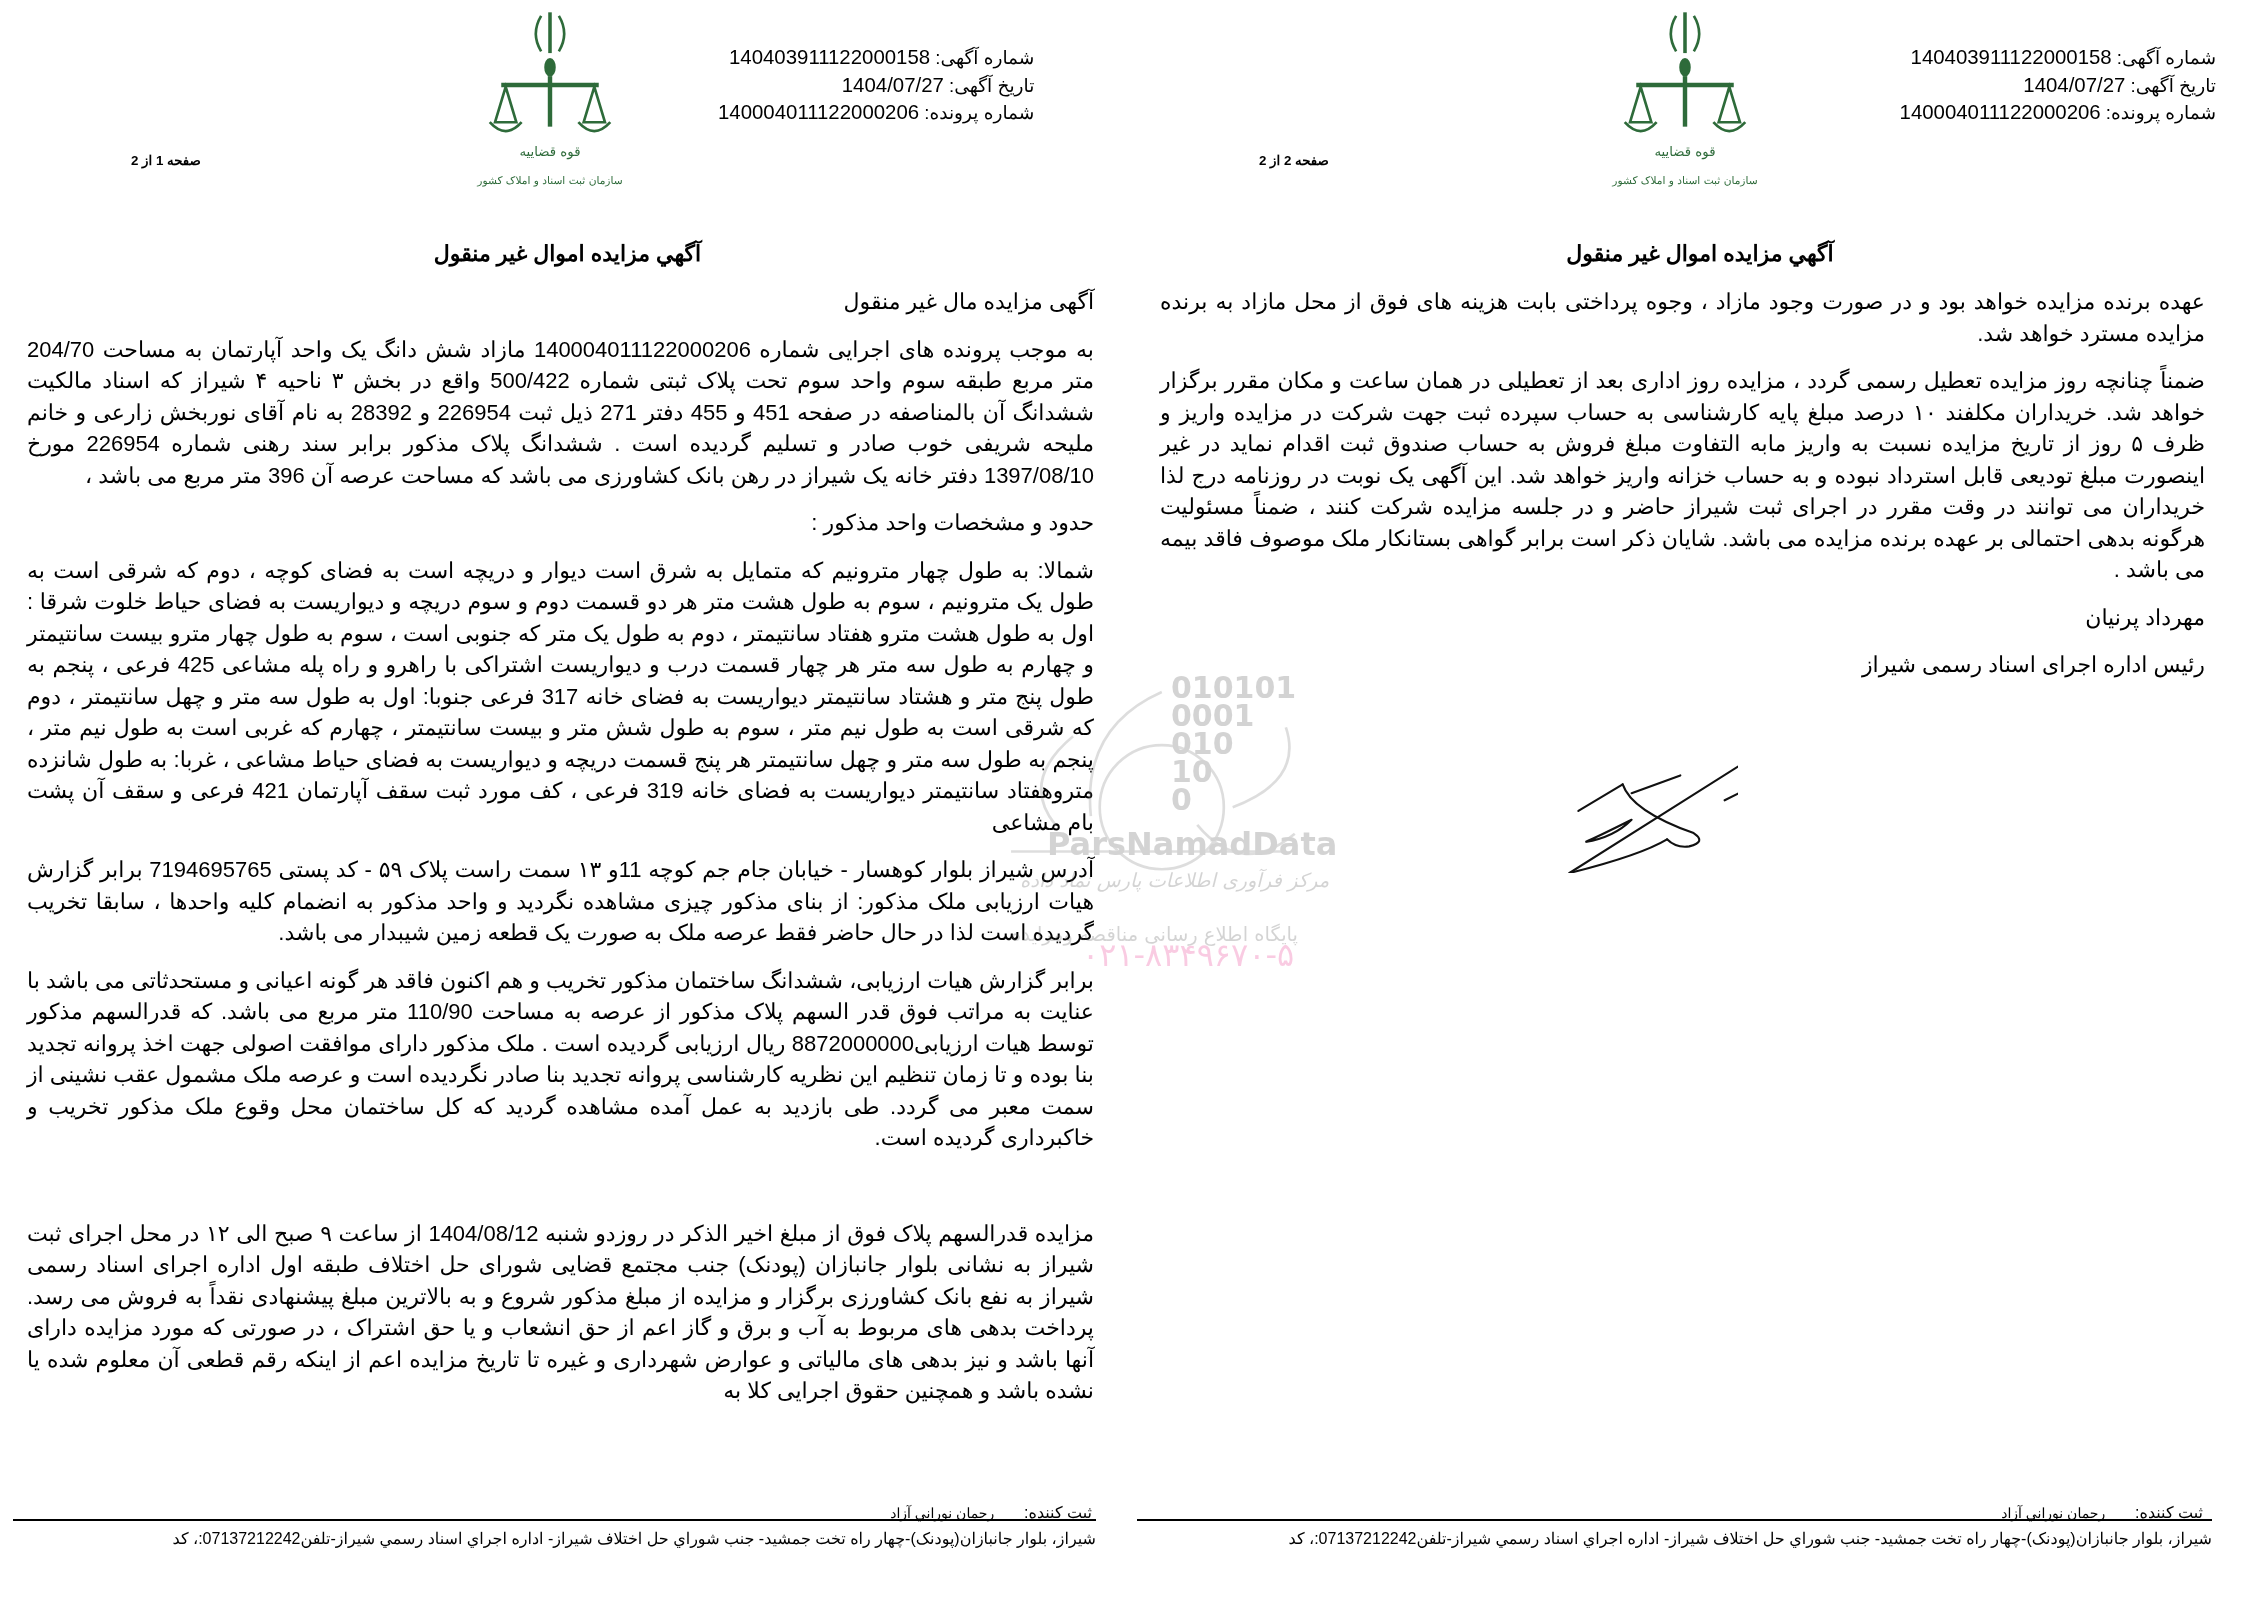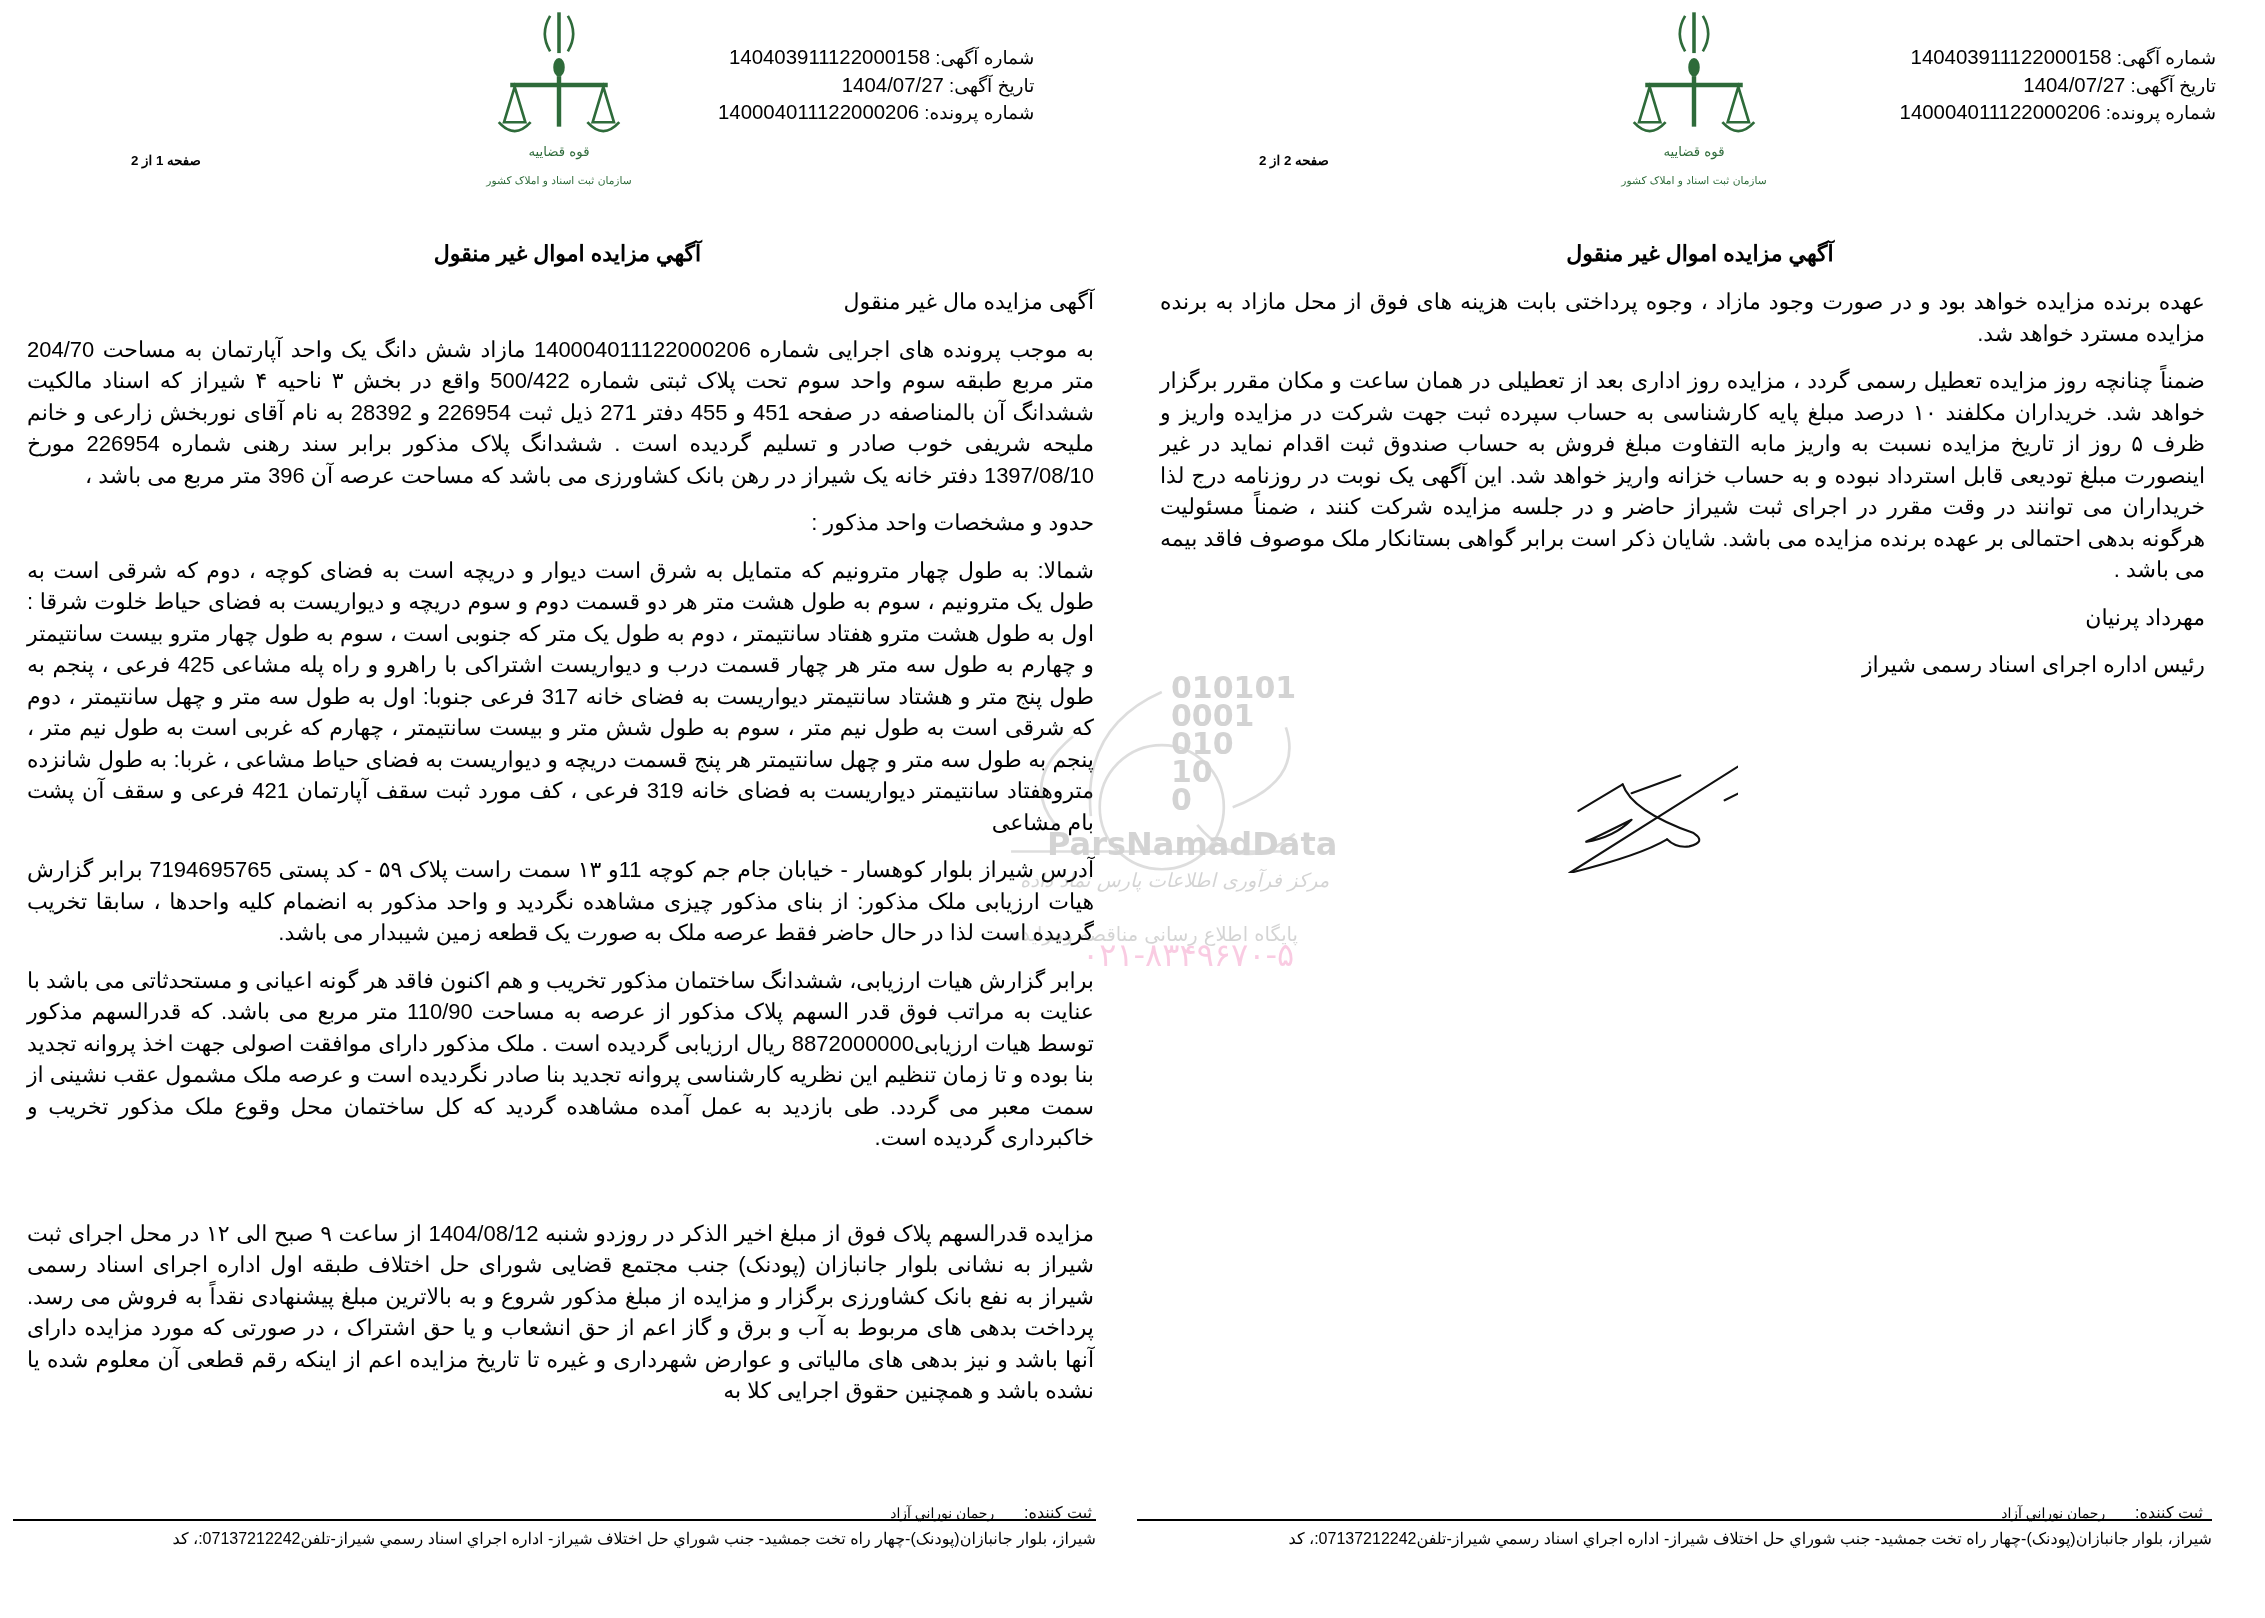--- a/index.html
+++ b/index.html
@@ -9,21 +9,21 @@
   .page-right { left:1135px; width:1130px; }
   .page-left { left:0; width:1135px; }
 
   .hdr-meta { position:absolute; top:44px; font-family:"Liberation Sans",sans-serif;
               font-size:18.6px; line-height:26.6px; direction:rtl; text-align:right; }
   .page-right .hdr-meta { right:49px; }
   .page-left .hdr-meta { right:26.6px; }
   .hdr-meta .row { white-space:nowrap; }
   .hdr-meta .num { font-size:20.4px; }
 
-  .emblem { position:absolute; top:7px; width:160px; height:195px;margin-left:9px; }
+  .emblem { position:absolute; top:7px; width:160px; height:195px; }
   .page-right .emblem { left:470px; }
   .page-left .emblem { left:470px; }
   .emblem svg { width:100%; height:100%; }
 
   .page-no { position:absolute; top:153px; font-family:"Liberation Sans",sans-serif;
              font-size:13.3px; font-weight:bold; direction:rtl; }
   .page-right .page-no { left:124px; }
   .page-left .page-no { left:131px; }
 
   .title { position:absolute; top:241px; width:100%; text-align:center;

